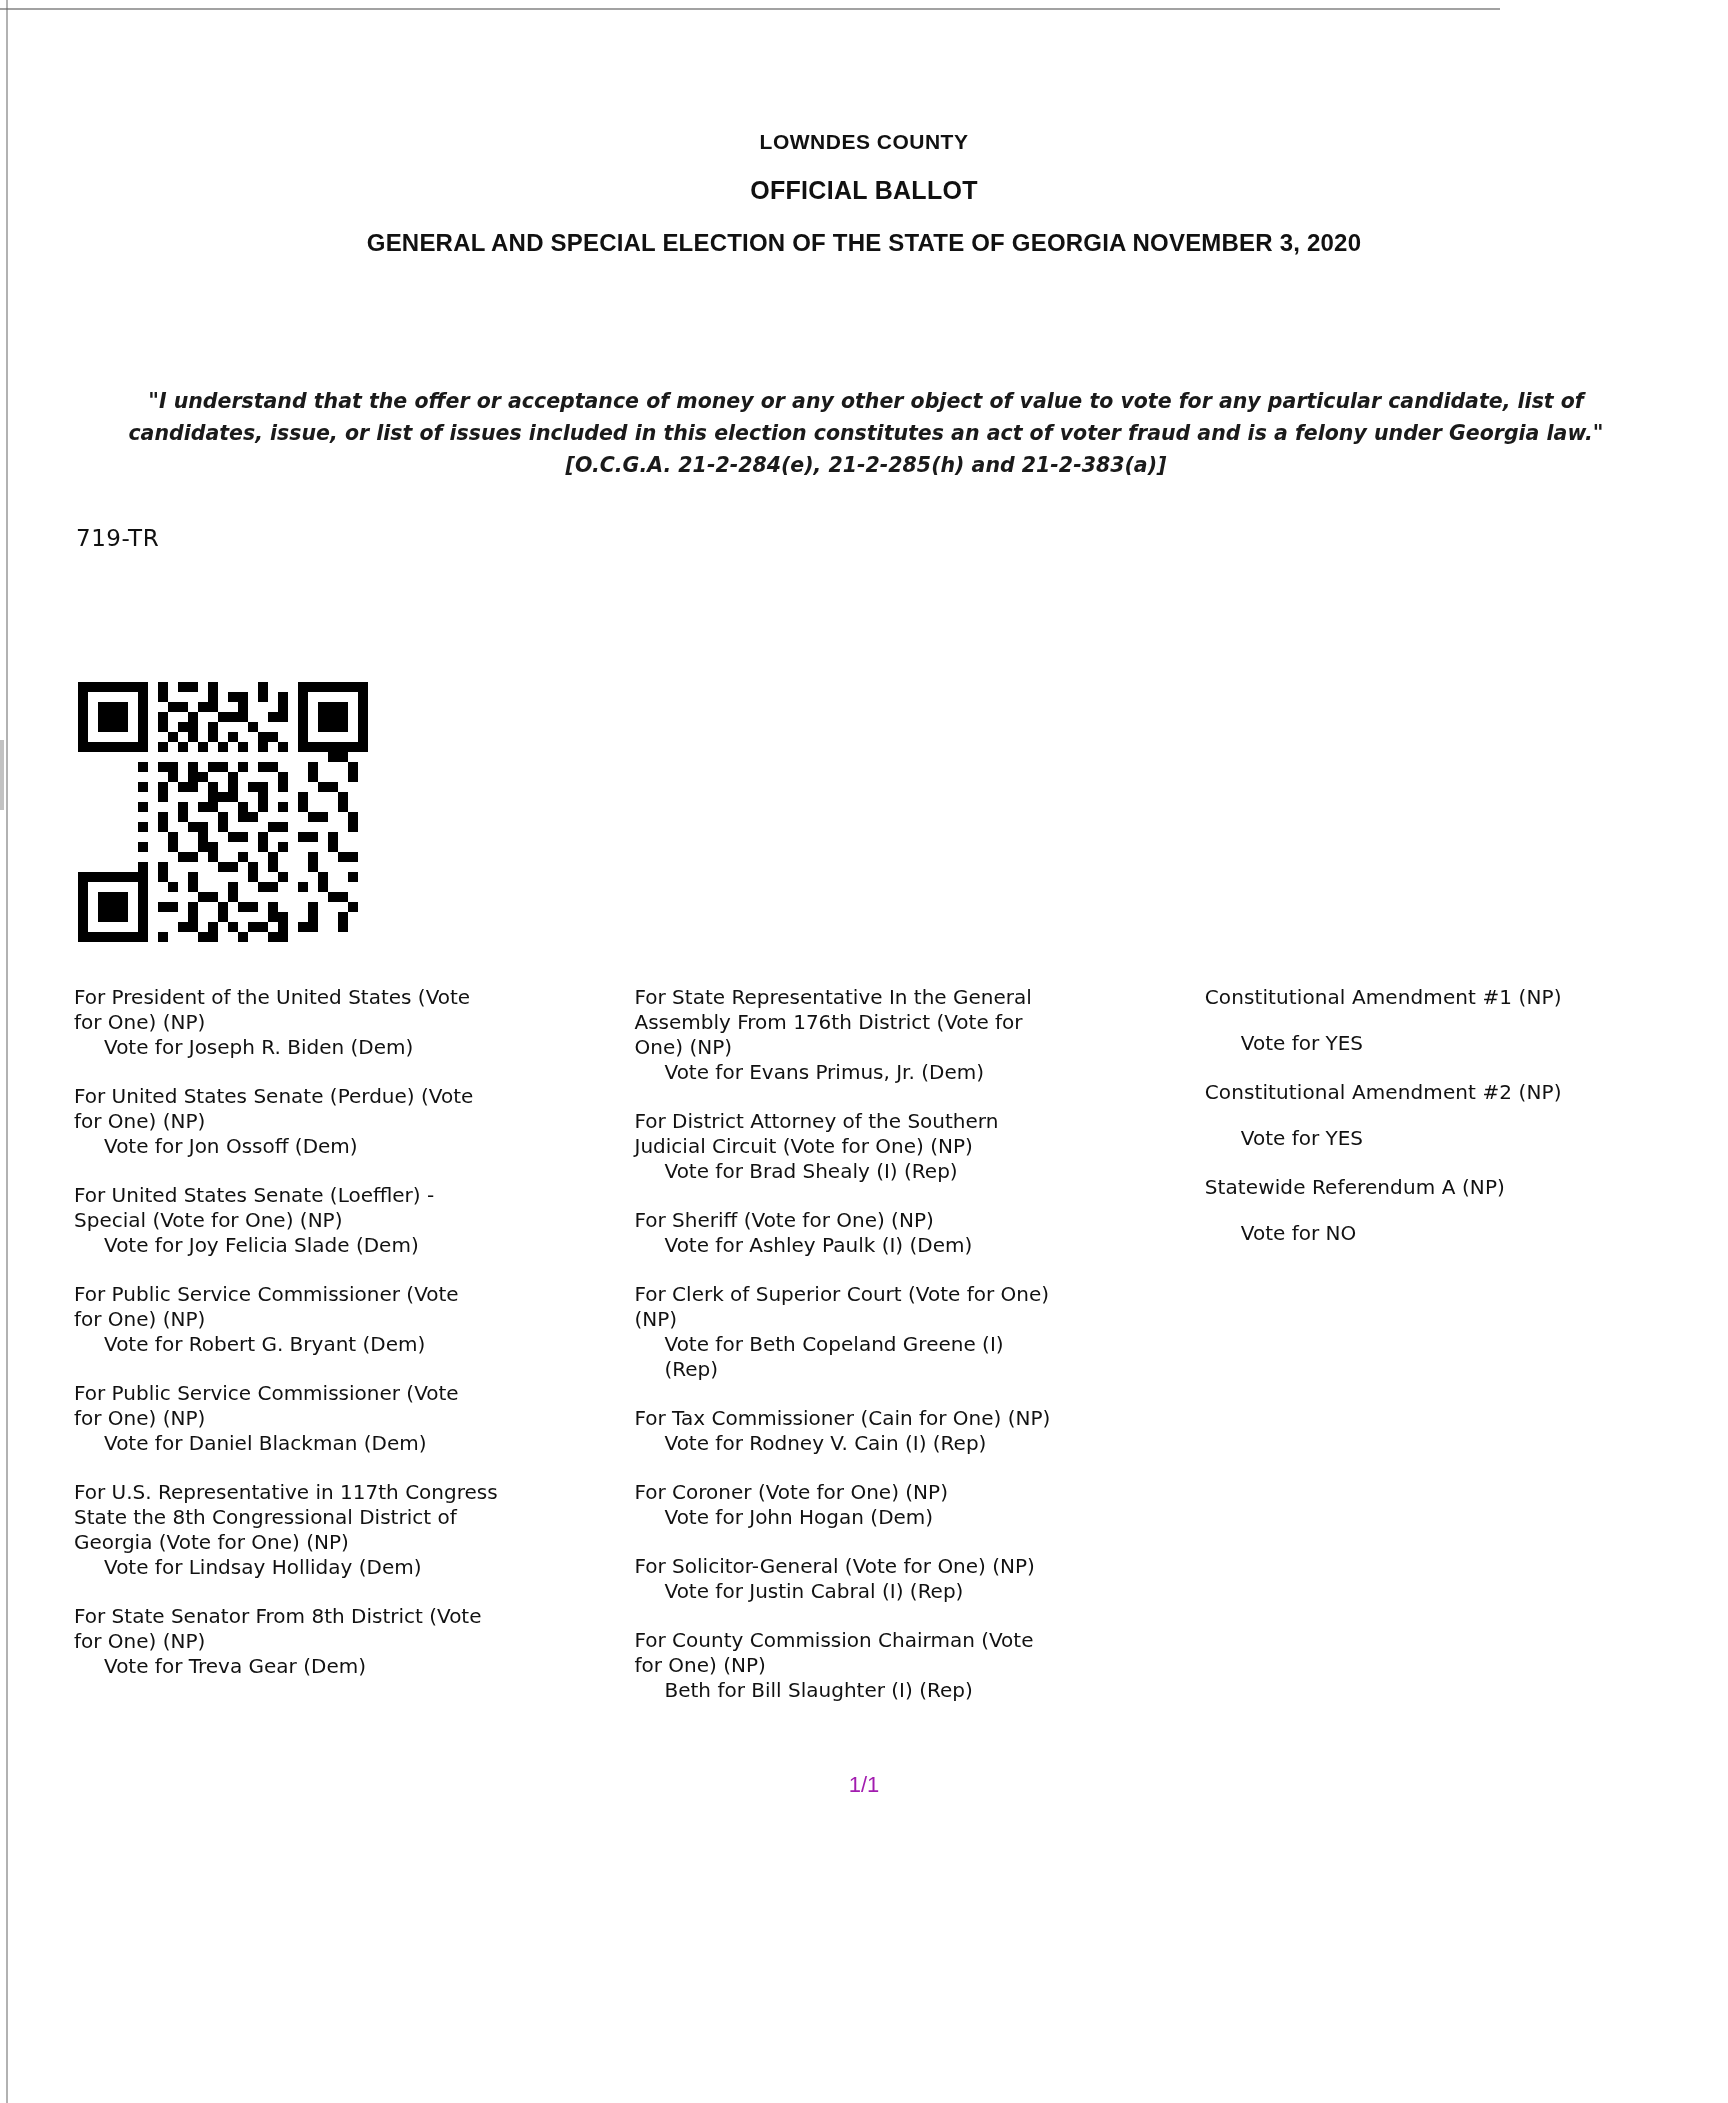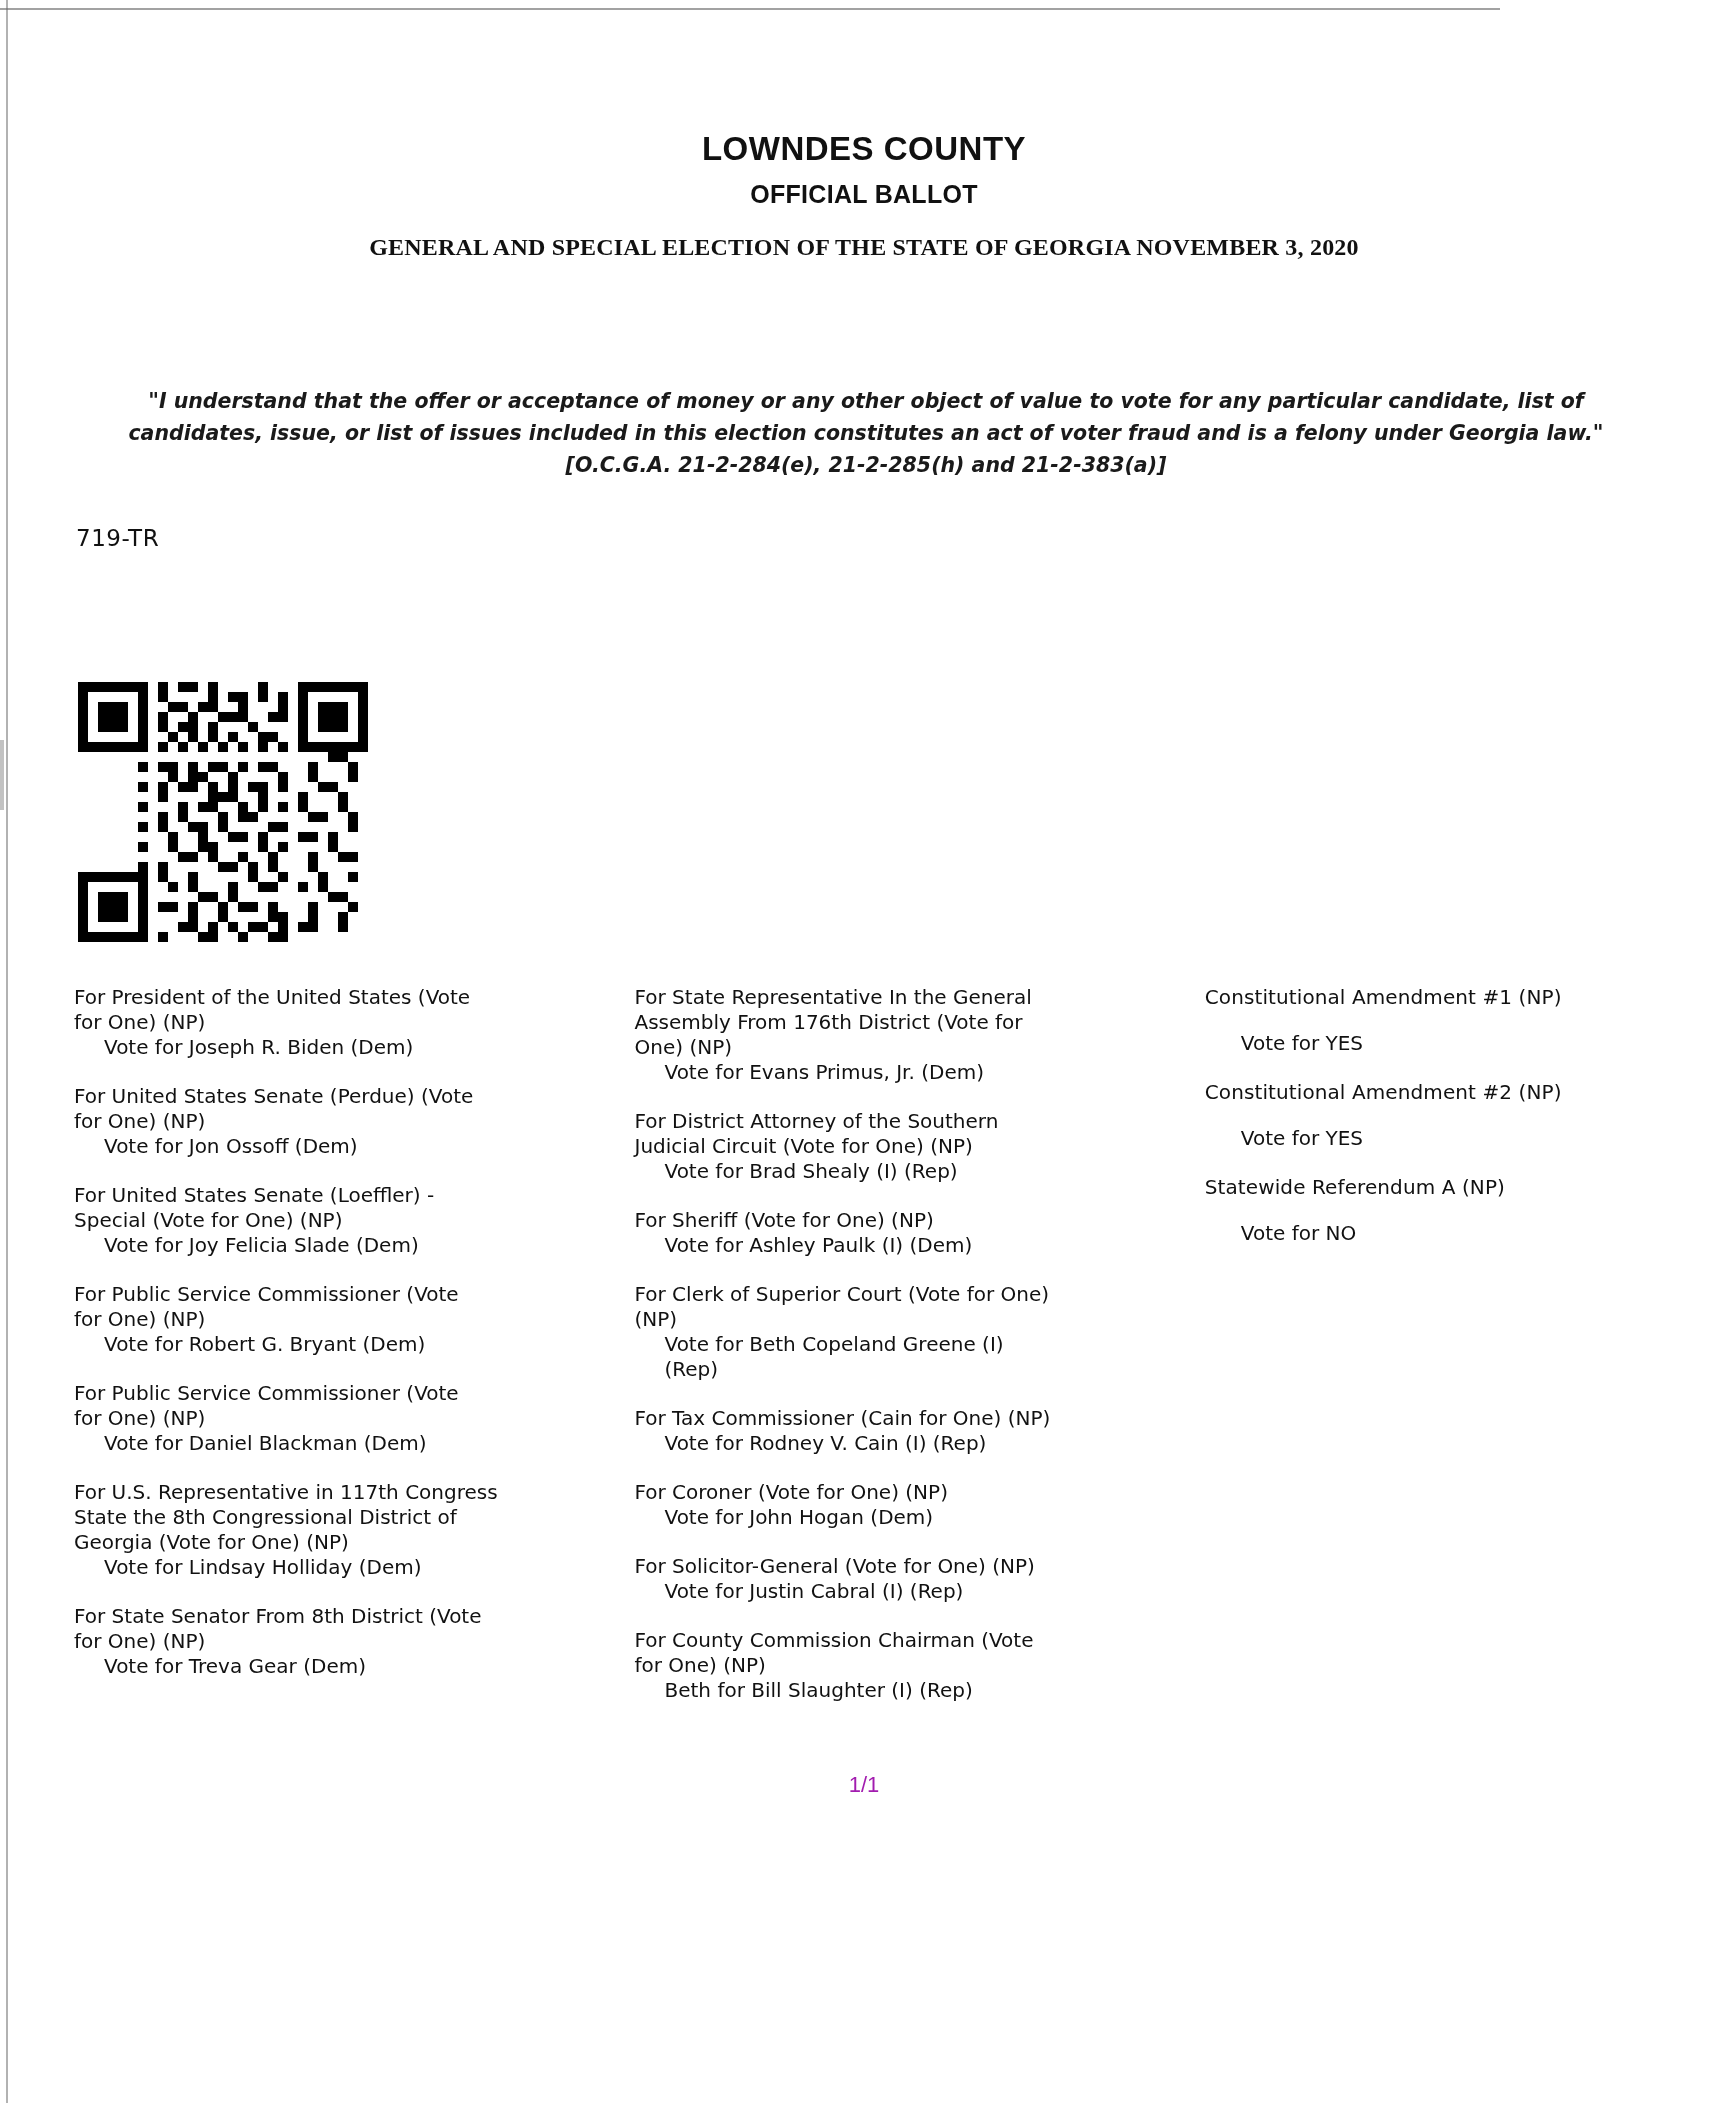--- a/index.html
+++ b/index.html
@@ -49,33 +49,33 @@
   .header {
     position: absolute;
     top: 130px;
     left: 0;
     width: 1728px;
     text-align: center;
   }
   .title-1 {
     font-family: "Liberation Sans", sans-serif;
     font-weight: bold;
-    font-size: 33px;
+    font-size: 21px;
     letter-spacing: 0.5px;
-    margin-bottom: 12px;
+    margin-bottom: 22px;
   }
   .title-2 {
     font-family: "Liberation Sans", sans-serif;
     font-weight: bold;
     font-size: 25px;
     letter-spacing: 0.3px;
     margin-bottom: 22px;
   }
   .title-3 {
-    font-family: Liberation Serif, serif;
+    font-family: Liberation Sans, sans-serif;
     font-weight: bold;
     font-size: 24px;
     line-height: 32px;
     letter-spacing: 0.2px;
   }
 
   .oath {
     position: absolute;
     top: 385px;
     left: 86px;

